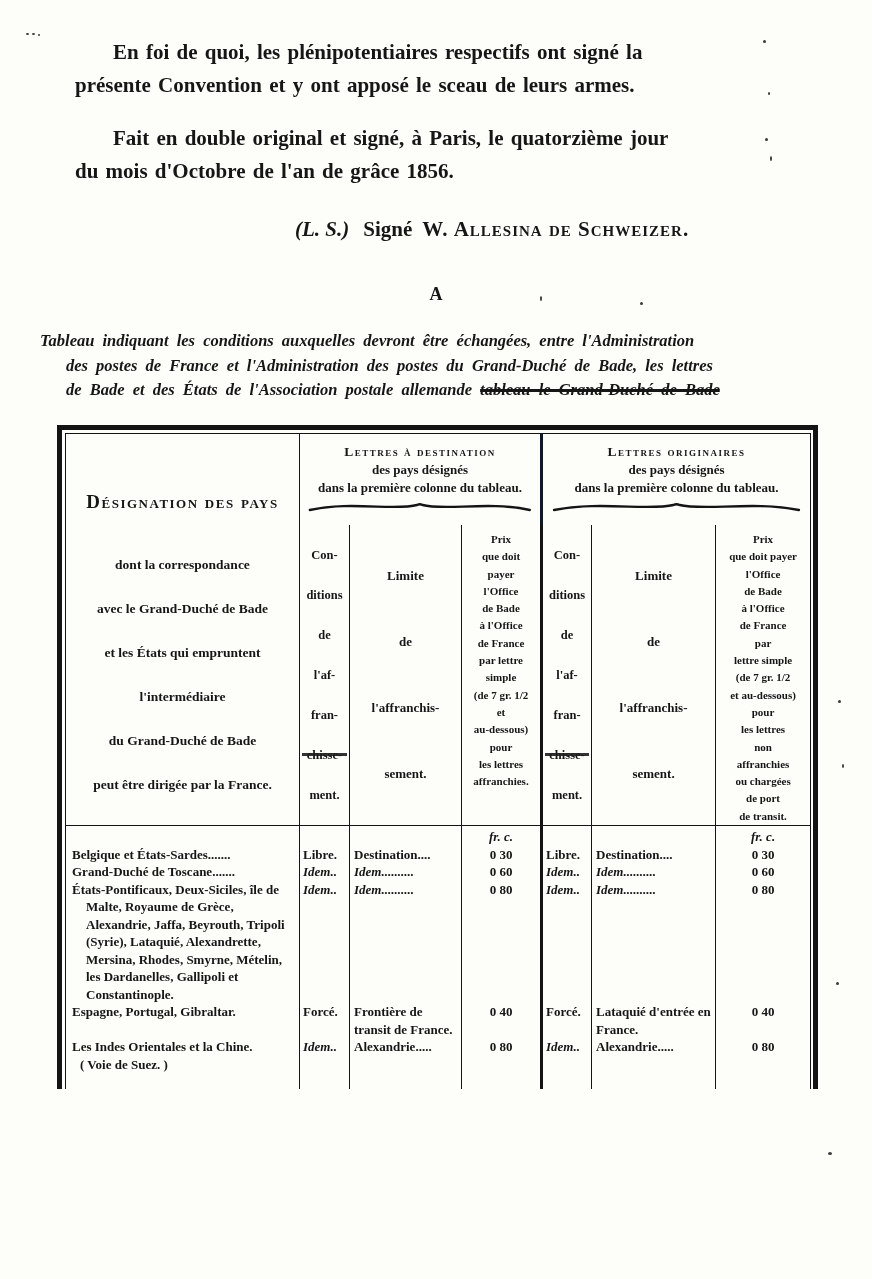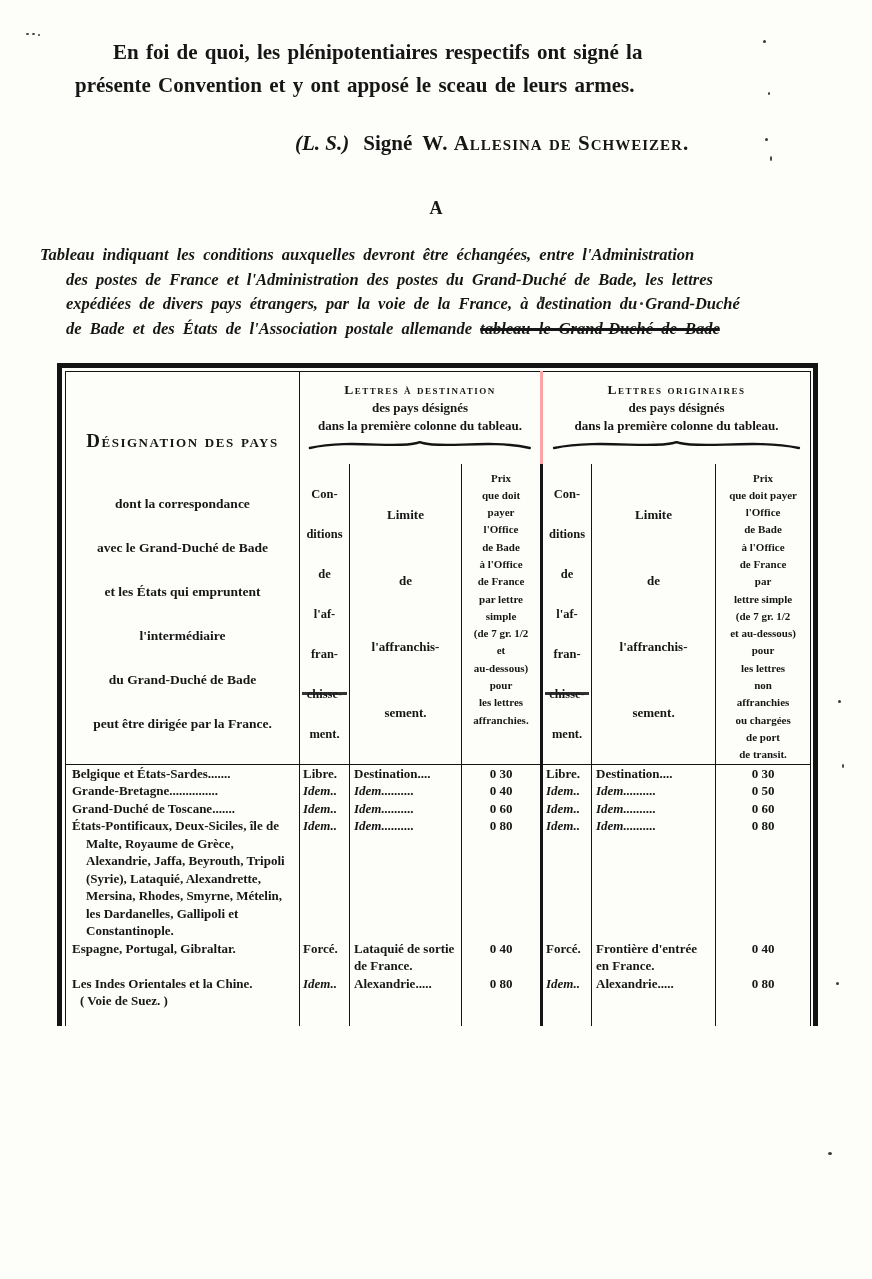--- a/index.html
+++ b/index.html
@@ -34,21 +34,21 @@
   table { border-collapse:collapse; table-layout:fixed; width:100%;
           border:1px solid #141414; border-bottom:none; }
   col.c1 { width:234px; } col.cond { width:50px; } col.lim1 { width:112px; }
   col.prix1 { width:80px; } col.lim2 { width:124px; } col.prix2 { width:95px; }
   td { padding:0; vertical-align:top; }
   
   tr.band1 { height:92px; }
   tr.band1 td { border:none; }
   tr.band1 .bc1 { border-right:1px solid #141414; vertical-align:bottom;
                   text-align:center; padding-bottom:12px; }
-  tr.band1 .bg1 { border-right:3px solid #fca5a5; }
+  tr.band1 .bg1 { border-right:3px solid #0f172a; }
   .col1-title { font-weight:bold; font-variant:small-caps; font-size:19px; letter-spacing:1.5px; }
   .group-head { text-align:center; font-weight:bold; padding-top:8px; }
   .group-title { font-variant:small-caps; font-size:13.5px; letter-spacing:1.5px; }
   .group-sub { font-size:13px; line-height:17px; }
   .brace { display:block; width:94%; height:12px; margin:4px auto 0 auto; }
   
   tr.band2 { height:300px; }
   tr.band2 td { border-right:1px solid #141414; border-bottom:1px solid #141414; }
   tr.band2 td.group-div { border-right:3px solid #141414; }
   tr.band2 td:last-child { border-right:none; }
@@ -83,33 +83,36 @@
 </head>
 <body>
 
 <div class="page">
 
   <p class="intro p1">
     <span class="line indent">En foi de quoi, les plénipotentiaires respectifs ont signé la</span>
     <span class="line">présente Convention et y ont apposé le sceau de leurs armes.</span>
   </p>
 
+  <p class="intro p2">
+    <span class="line indent">Fait en double original et signé, à Paris, le quatorzième jour</span>
+    <span class="line">du mois d'Octobre de l'an de grâce 1856.</span>
+  </p>
 
   <div class="signatures">
     <div class="sig">
       <span class="ls">(L. S.)</span><span class="signe">Signé</span><span class="name">W. Allesina de Schweizer.</span>
     </div>
   </div>
 
   <div class="section-label">A</div>
 
   <div class="caption">
     <span class="cap-line">Tableau indiquant les conditions auxquelles devront être échangées, entre l'Administration</span>
     <span class="cap-line cont">des postes de France et l'Administration des postes du Grand-Duché de Bade, les lettres</span>
-    <span class="cap-line cont">expédiées de divers pays étrangers, par la voie de la France, à destination du Grand-Duché</span>
     <span class="cap-line cont"><span>de Bade et des États de l'Association postale allemande </span><span class="struck">tableau le Grand-Duché de Bade</span></span>
   </div>
 
   <div class="table-frame">
     <table>
       <colgroup>
         <col class="c1">
           <col class="cond">
           <col class="lim1">
           <col class="prix1">
@@ -197,44 +200,42 @@
 et au-dessous)
 pour
 les lettres
 non
 affranchies
 ou chargées
 de port
 de transit.</td>
       </tr>
 
+      <tr class="frc">
+        <td></td>
+        <td></td>
+        <td></td>
+        <td class="frc-label group-div">fr. c.</td>
+        <td></td>
+        <td></td>
+        <td class="frc-label">fr. c.</td>
+      </tr>
 
       <tr class="body">
         <td class="country">
               <span class="hang">Belgique et États-Sardes.......</span>
             </td>
         <td class="condv">Libre.</td>
         <td class="limv">Destination....</td>
         <td class="priv group-div">0 30</td>
         <td class="condv">Libre.</td>
         <td class="limv">Destination....</td>
         <td class="priv">0 30</td>
       </tr>
 
-      <tr class="body">
-        <td class="country">
-              <span class="hang">Grande-Bretagne...............</span>
-            </td>
-        <td class="condv italic">Idem..</td>
-        <td class="limv italic">Idem..........</td>
-        <td class="priv group-div">0 40</td>
-        <td class="condv italic">Idem..</td>
-        <td class="limv italic">Idem..........</td>
-        <td class="priv">0 50</td>
-      </tr>
 
       <tr class="body">
         <td class="country">
               <span class="hang">Grand-Duché de Toscane.......</span>
             </td>
         <td class="condv italic">Idem..</td>
         <td class="limv italic">Idem..........</td>
         <td class="priv group-div">0 60</td>
         <td class="condv italic">Idem..</td>
         <td class="limv italic">Idem..........</td>
@@ -251,24 +252,24 @@
         <td class="condv italic">Idem..</td>
         <td class="limv italic">Idem..........</td>
         <td class="priv">0 80</td>
       </tr>
 
       <tr class="body">
         <td class="country">
               <span class="hang">Espagne, Portugal, Gibraltar.</span>
             </td>
         <td class="condv">Forcé.</td>
-        <td class="limv">Lataquié de sortie de France.</td>
+        <td class="limv">Frontière de transit de France.</td>
         <td class="priv group-div">0 40</td>
         <td class="condv">Forcé.</td>
-        <td class="limv">Frontière d'entrée en France.</td>
+        <td class="limv">Lataquié d'entrée en France.</td>
         <td class="priv">0 40</td>
       </tr>
 
       <tr class="body last">
         <td class="country">
           <span class="hang">Les Indes Orientales et la Chine.</span>
           <span class="country-note">( Voie de Suez. )</span>
         </td>
         <td class="condv italic">Idem..</td>
         <td class="limv">Alexandrie.....</td>

